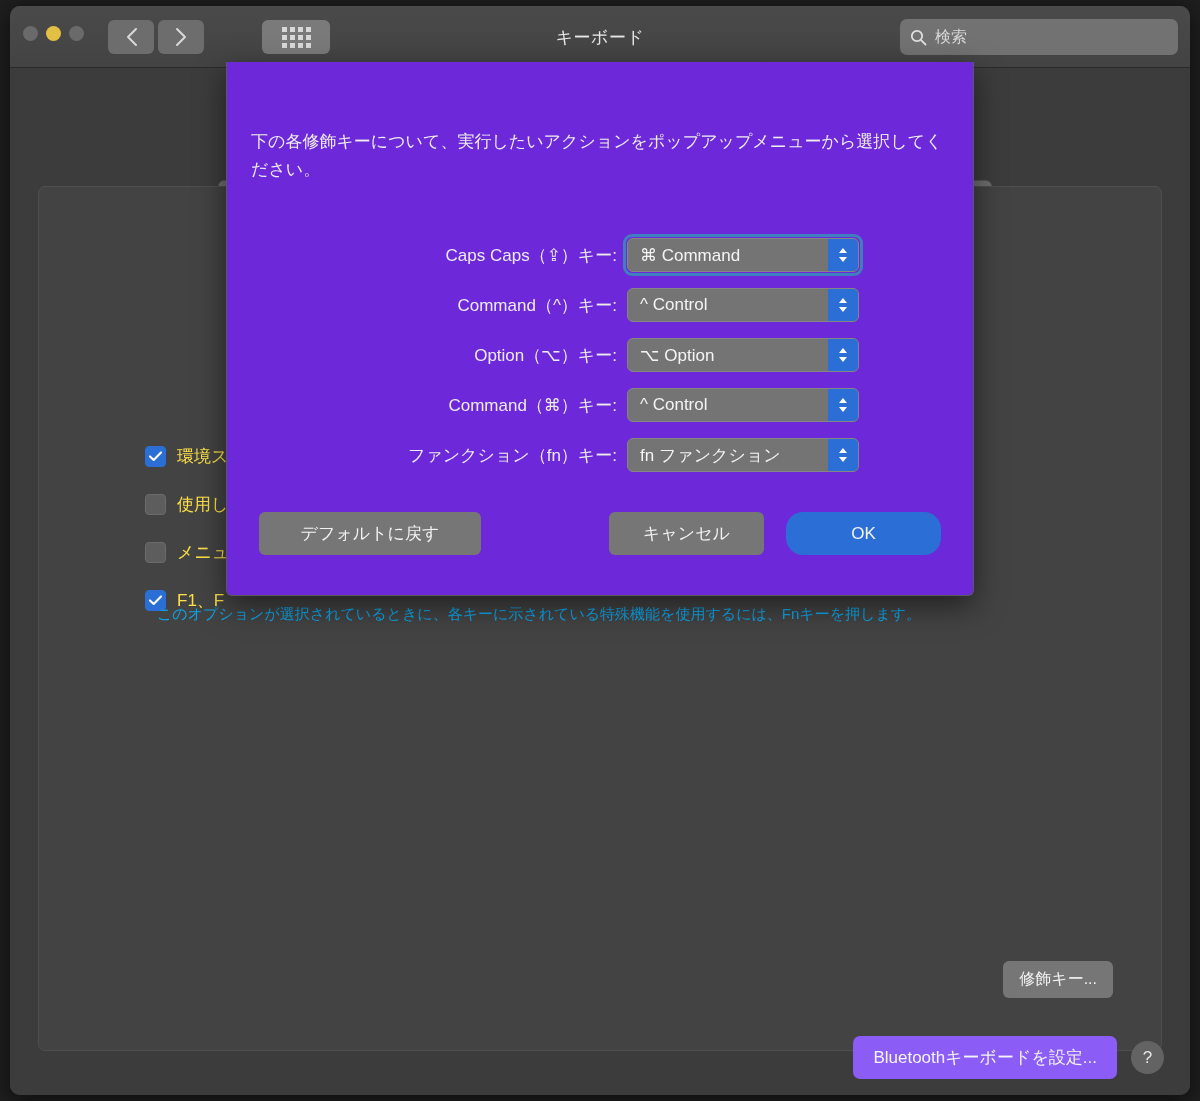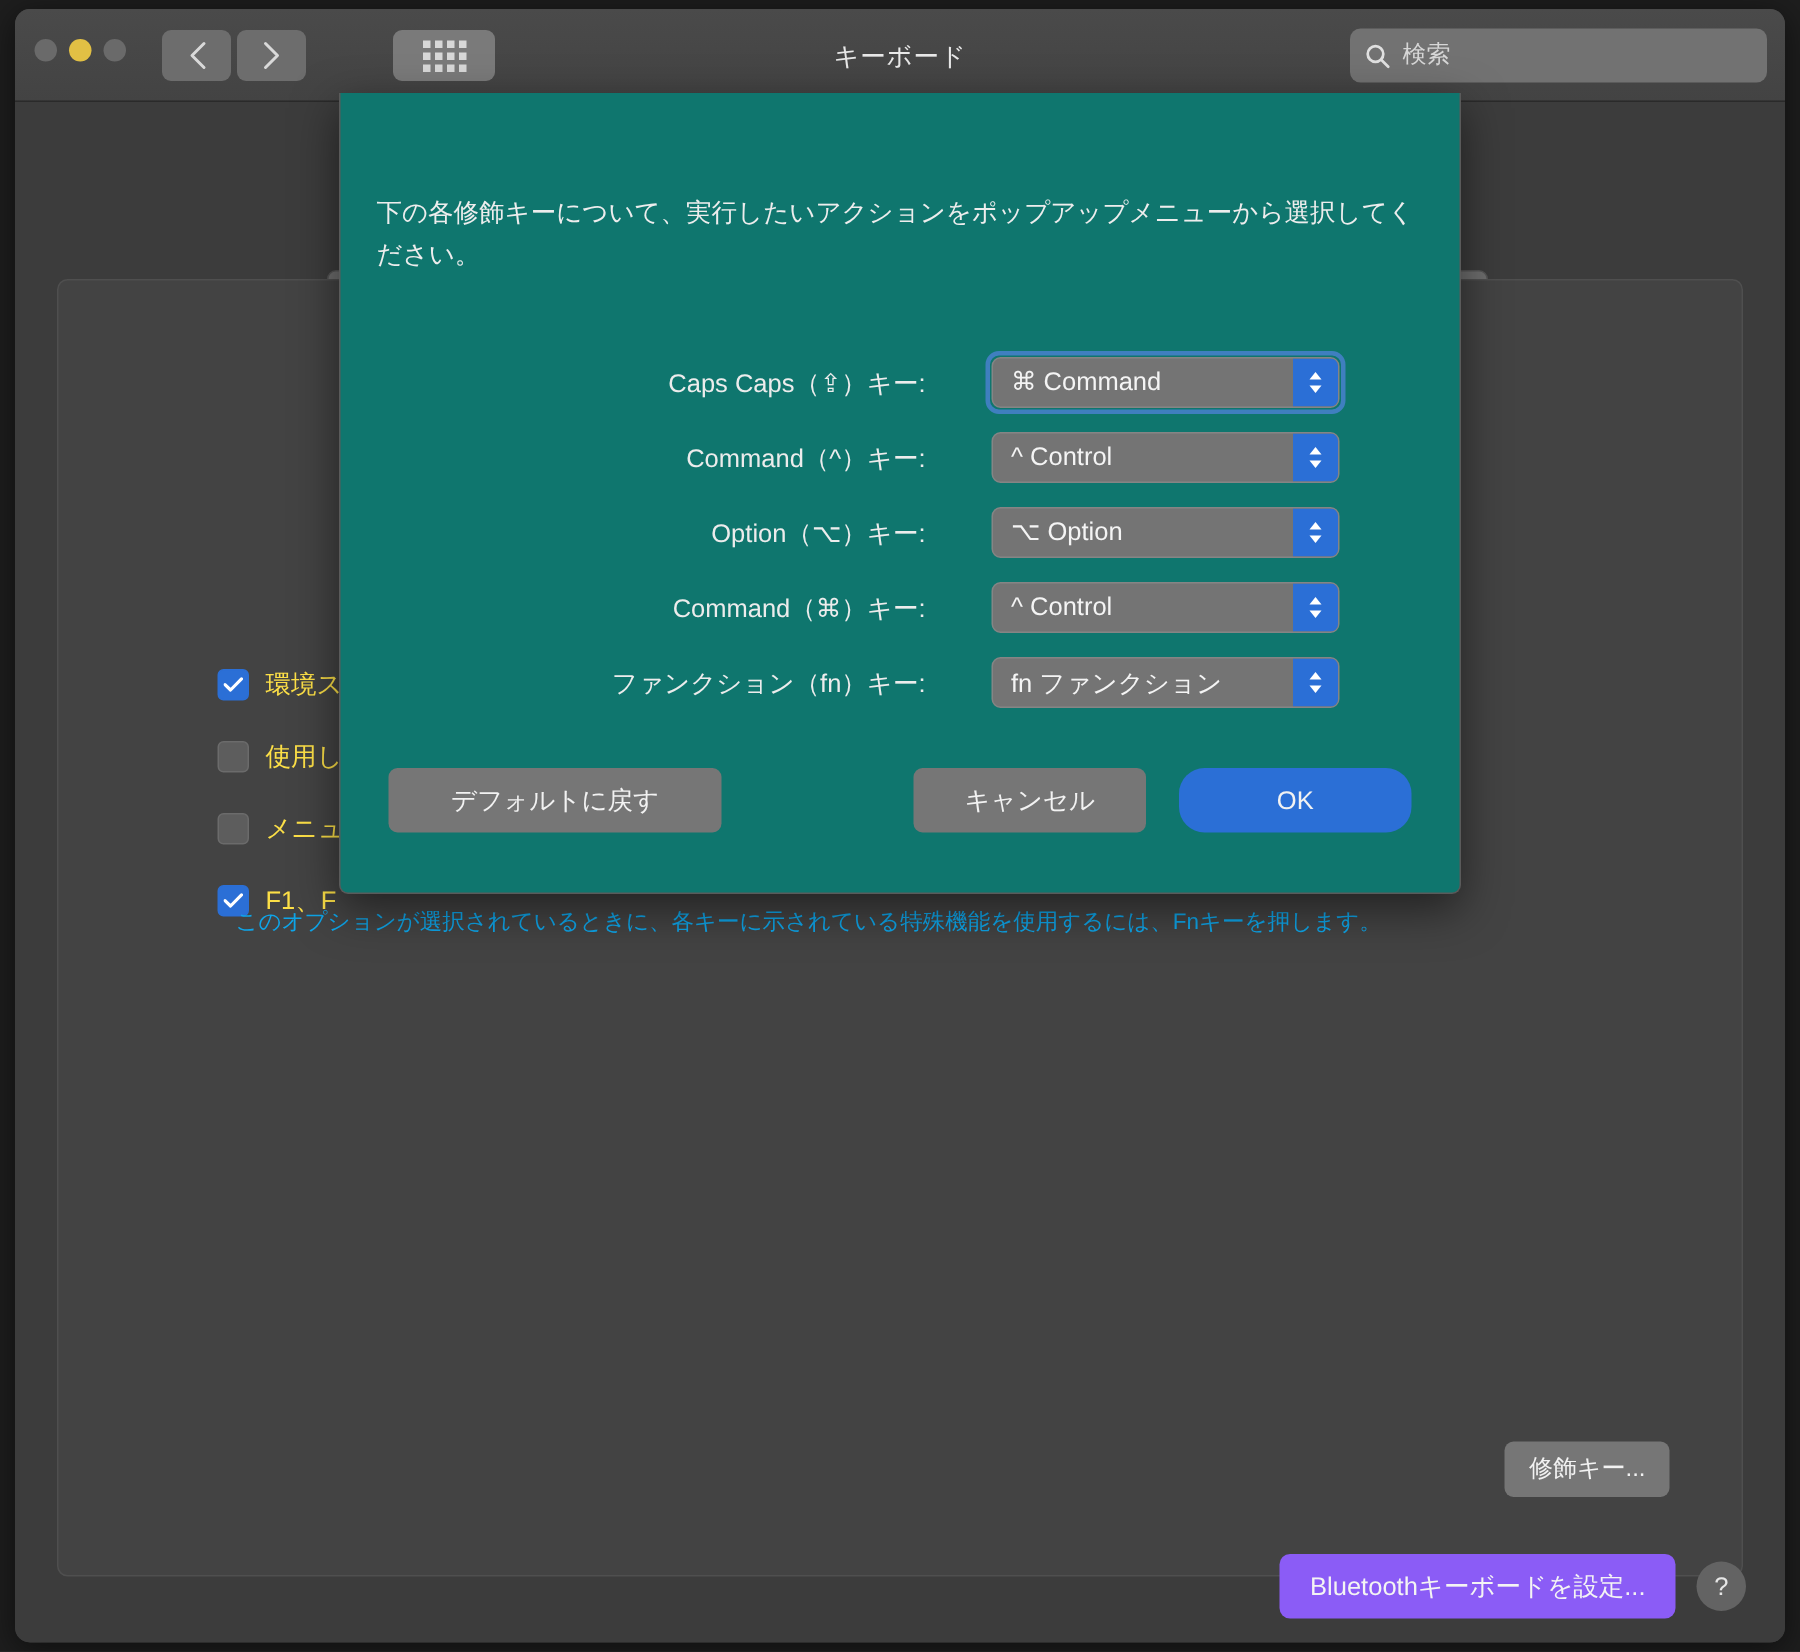--- a/index.html
+++ b/index.html
@@ -125,40 +125,40 @@
   #help-btn {
     width: 33px; height: 33px; border-radius: 50%;
     background: #636363; color: #e6e6e6; font-size: 17px; border: none;
     display: flex; align-items: center; justify-content: center;
   }
 
   
   #sheet {
     position: absolute; left: 216px; top: -6px;
     width: 748px; height: 534px;
-    background: #0f766e;
+    background: #6d28d9;
     border: 1px solid #5a5a5a;
     border-top: none;
     border-radius: 0 0 6px 6px;
     box-shadow: 0 10px 30px rgba(0,0,0,.5);
   }
   #sheet-desc {
     position: absolute; left: 24px; top: 66px; width: 700px;
     font-size: 17px; line-height: 1.62; color: #ededed;
   }
   .mod-rows { position: absolute; left: 0; top: 168px; width: 100%; }
   .mod-row {
     display: flex; align-items: center; height: 50px;
     padding-left: 10px;
   }
   .mod-label {
     width: 390px; text-align: right; padding-right: 10px;
     font-size: 17px; color: #ececec; white-space: nowrap;
   }
-  .popup-wrap { position: relative; margin-left: 34px; }
+  .popup-wrap { position: relative; }
   .popup-wrap.focused::before {
     content: ""; position: absolute;
     left: -4px; top: -4px; right: -4px; bottom: -4px;
     border: 3px solid #3f7fbf; border-radius: 9px;
   }
   .popup {
     position: relative;
     width: 232px; height: 34px; border-radius: 6px;
     background: #747474; border: 1px solid #858585;
     display: flex; align-items: center;

